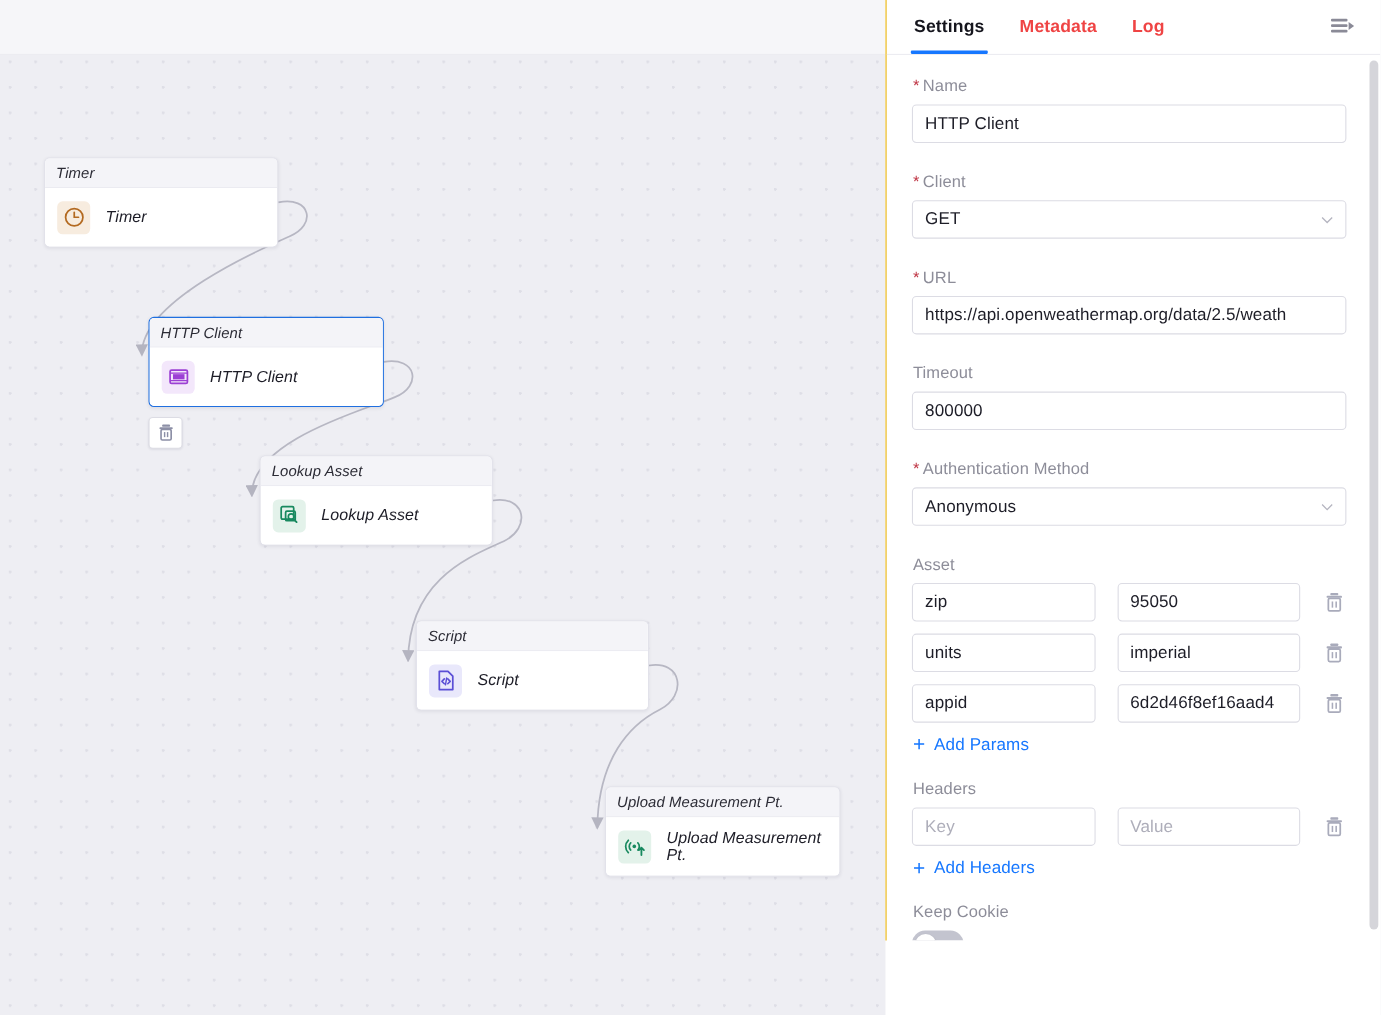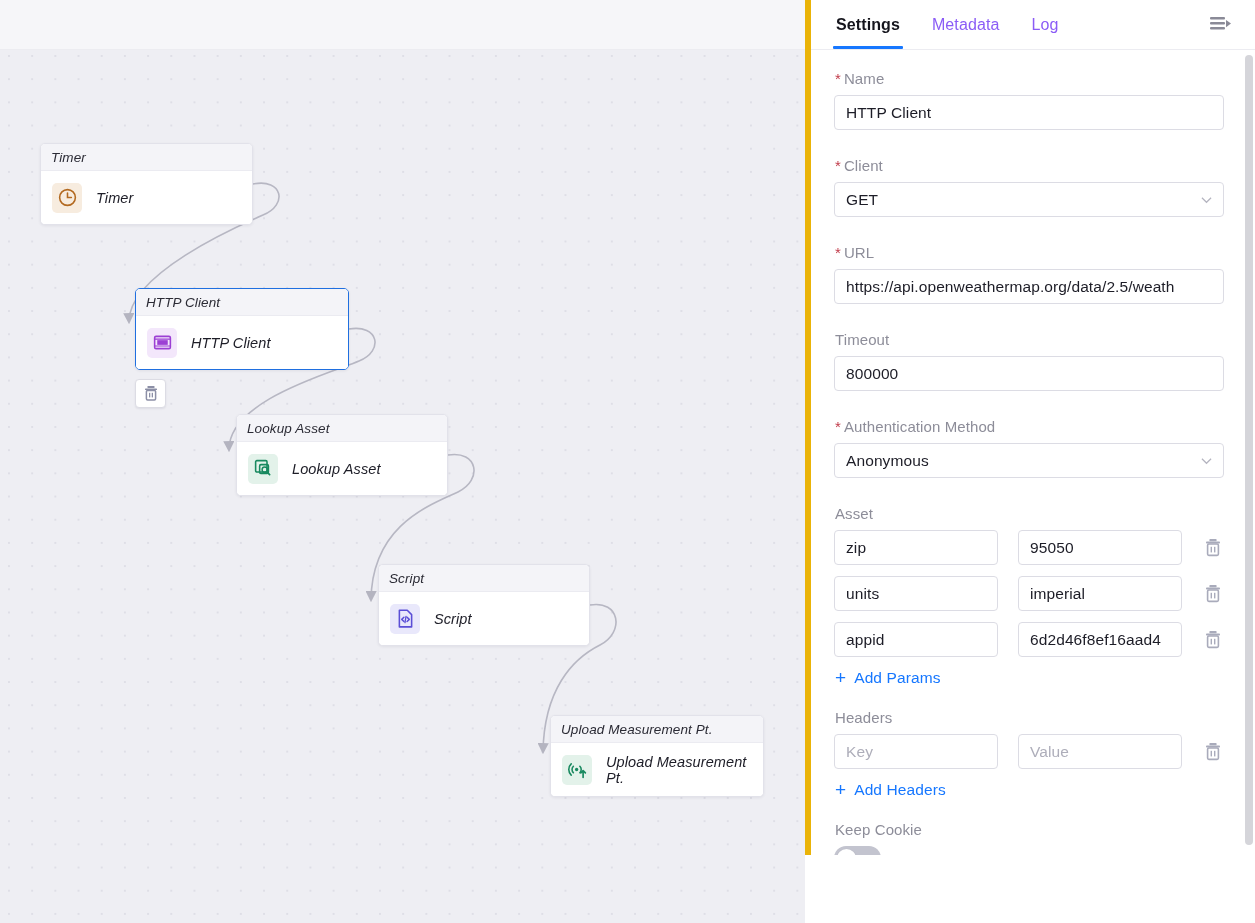--- a/index.html
+++ b/index.html
@@ -87,40 +87,41 @@
     display: flex; align-items: center; justify-content: center;
     box-shadow: 0 1px 2px rgba(30,30,60,.08);
     cursor: pointer;
   }
 
   
   #panel {
     position: absolute; right: 0; top: 0;
     width: 450px; height: 855px;
     background: #ffffff;
-    border-left: 6px solid #eab308;
+    border-left: 1px solid #eab308;
     overflow: hidden;
   }
   #panel-tabs {
     position: relative;
     height: 50px;
     display: flex; align-items: flex-start;
     padding: 0 24px;
     border-bottom: 1px solid #ececf1;
   }
   .tab {
     position: relative;
     height: 49px;
     display: flex; align-items: center;
     padding: 0 1px;
     margin-right: 30px;
     font-size: 16px;
-    color: #8b5cf6;
+    color: #ef4444;
     cursor: pointer;
     letter-spacing: .1px;
+    font-weight: bold;
   }
   .tab.active { color: #15151d; font-weight: 700; }
   .tab.active::after {
     content: ""; position: absolute;
     left: -2px; right: -2px; bottom: 0;
     height: 3.5px; background: #1677ff; border-radius: 1px;
   }
   #panel-toggle {
     margin-left: auto;
     height: 49px; display: flex; align-items: center;

